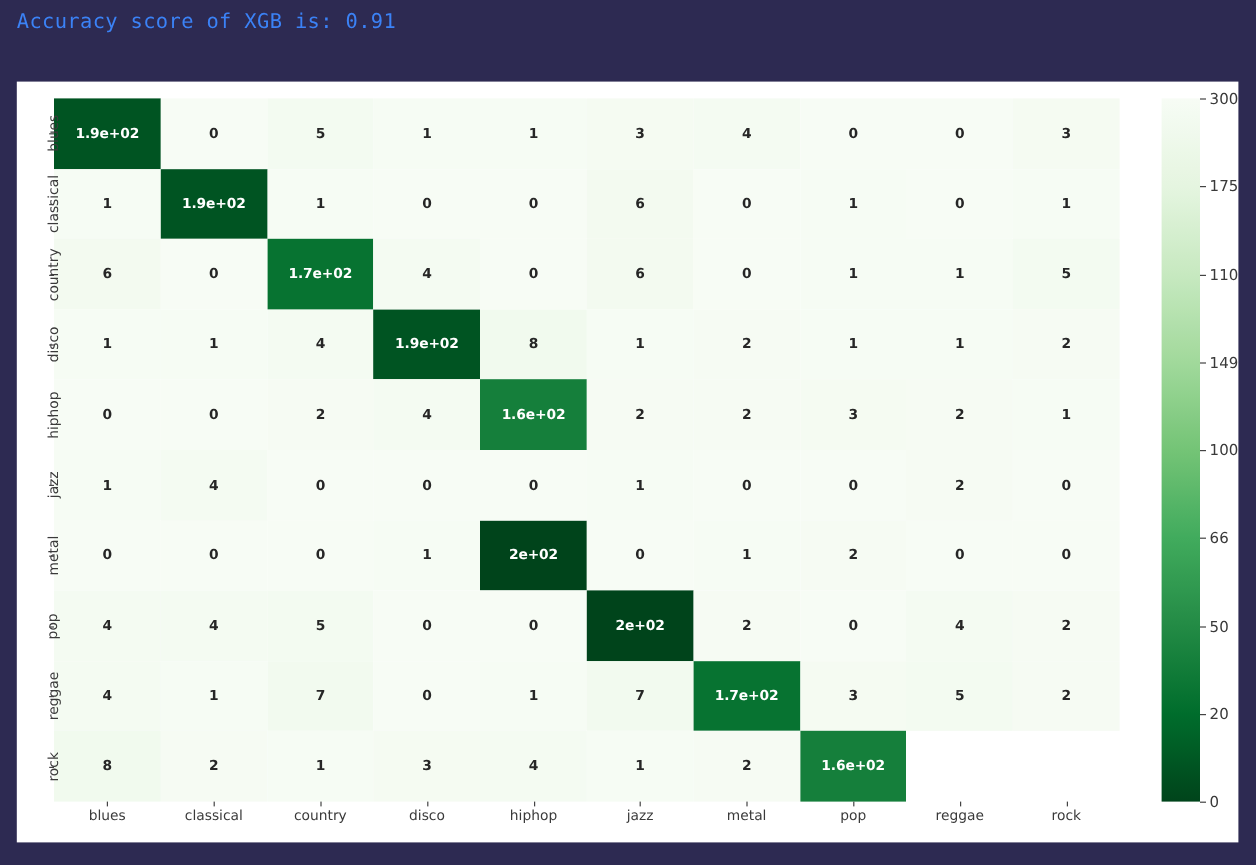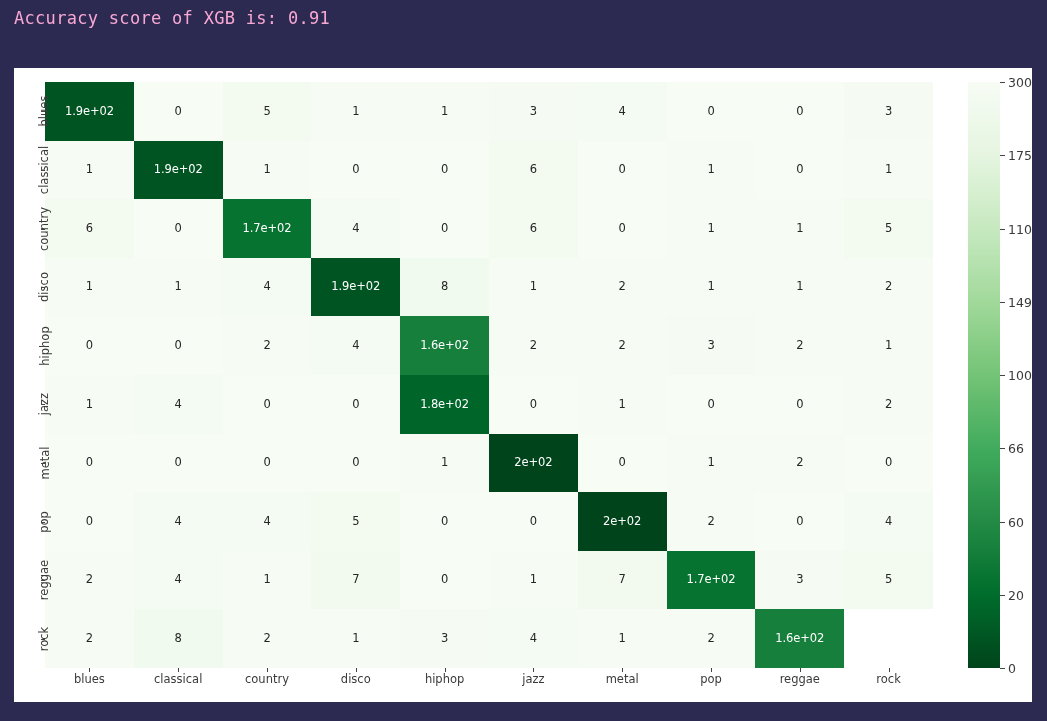--- a/index.html
+++ b/index.html
@@ -13,21 +13,21 @@
     font-family: "DejaVu Sans", sans-serif;
     overflow: hidden;
     position: relative;
   }
   #title {
     position: absolute;
     left: 14px;
     top: 8px;
     font-family: "DejaVu Sans Mono", monospace;
     font-size: 17px;
-    color: #f9a8d4;
+    color: #3b82f6;
     letter-spacing: 0.3px;
     white-space: pre;
   }
   #figure {
     position: absolute;
     left: 14px;
     top: 68px;
     width: 1018px;
     height: 634px;
     background: #ffffff;
@@ -39,20 +39,21 @@
     top: 14px;    
     width: 888px;
     height: 586px;
   }
   .hm-grid {
     position: absolute;
     inset: 0;
     display: grid;
     grid-template-columns: repeat(10, 1fr);
     grid-template-rows: repeat(10, 1fr);
+    font-weight: bold;
   }
   .cell {
     position: relative;
     display: flex;
     align-items: center;
     justify-content: center;
     font-size: 11.5px;
     line-height: 1;
     letter-spacing: -0.1px;
   }
@@ -287,23 +288,20 @@
           <span style="color: rgb(38, 38, 38);">1</span>
         </div>
         <div class="cell" style="background: rgb(244, 251, 242);">
           <span style="color: rgb(38, 38, 38);">4</span>
         </div>
         <div class="cell" style="background: rgb(247, 252, 245);">
           <span style="color: rgb(38, 38, 38);">0</span>
         </div>
         <div class="cell" style="background: rgb(247, 252, 245);">
           <span style="color: rgb(38, 38, 38);">0</span>
-        </div>
-        <div class="cell" style="background: rgb(0, 101, 41);">
-          <span style="color: rgb(255, 255, 255);">1.8e+02</span>
         </div>
         <div class="cell" style="background: rgb(247, 252, 245);">
           <span style="color: rgb(38, 38, 38);">0</span>
         </div>
         <div class="cell" style="background: rgb(246, 252, 244);">
           <span style="color: rgb(38, 38, 38);">1</span>
         </div>
         <div class="cell" style="background: rgb(247, 252, 245);">
           <span style="color: rgb(38, 38, 38);">0</span>
         </div>
@@ -498,21 +496,21 @@
   </div>
 
   <div id="colorbar-wrap">
     <div id="colorbar" style="background: linear-gradient(to top, rgb(0, 68, 27) 0%, rgb(0, 76, 30) 2.5%, rgb(0, 84, 34) 5%, rgb(0, 93, 37) 7.5%, rgb(0, 101, 41) 10%, rgb(0, 109, 44) 12.5%, rgb(7, 115, 49) 15%, rgb(14, 121, 54) 17.5%, rgb(21, 127, 59) 20%, rgb(28, 133, 64) 22.5%, rgb(35, 139, 69) 25%, rgb(41, 145, 74) 27.5%, rgb(47, 152, 79) 30%, rgb(53, 158, 83) 32.5%, rgb(59, 165, 88) 35%, rgb(65, 171, 93) 37.5%, rgb(75, 176, 98) 40%, rgb(85, 181, 103) 42.5%, rgb(96, 186, 108) 45%, rgb(106, 191, 113) 47.5%, rgb(116, 196, 118) 50%, rgb(125, 200, 125) 52.5%, rgb(134, 204, 133) 55%, rgb(143, 209, 140) 57.5%, rgb(152, 213, 148) 60%, rgb(161, 217, 155) 62.5%, rgb(169, 220, 162) 65%, rgb(176, 223, 170) 67.5%, rgb(184, 227, 177) 70%, rgb(191, 230, 185) 72.5%, rgb(199, 233, 192) 75%, rgb(205, 235, 198) 77.5%, rgb(211, 238, 205) 80%, rgb(217, 240, 211) 82.5%, rgb(223, 243, 218) 85%, rgb(229, 245, 224) 87.5%, rgb(233, 246, 228) 90%, rgb(236, 248, 232) 92.5%, rgb(240, 249, 237) 95%, rgb(243, 251, 241) 97.5%, rgb(247, 252, 245) 100%);"></div>
     <div id="cbticks">
         <div class="cbtick" style="top: 586px;"></div>
         <div class="cblabel" style="top: 586px;">0</div>
         <div class="cbtick" style="top: 512.75px;"></div>
         <div class="cblabel" style="top: 512.75px;">20</div>
         <div class="cbtick" style="top: 439.5px;"></div>
-        <div class="cblabel" style="top: 439.5px;">60</div>
+        <div class="cblabel" style="top: 439.5px;">50</div>
         <div class="cbtick" style="top: 366.25px;"></div>
         <div class="cblabel" style="top: 366.25px;">66</div>
         <div class="cbtick" style="top: 293px;"></div>
         <div class="cblabel" style="top: 293px;">100</div>
         <div class="cbtick" style="top: 219.75px;"></div>
         <div class="cblabel" style="top: 219.75px;">149</div>
         <div class="cbtick" style="top: 146.5px;"></div>
         <div class="cblabel" style="top: 146.5px;">110</div>
         <div class="cbtick" style="top: 73.25px;"></div>
         <div class="cblabel" style="top: 73.25px;">175</div>

